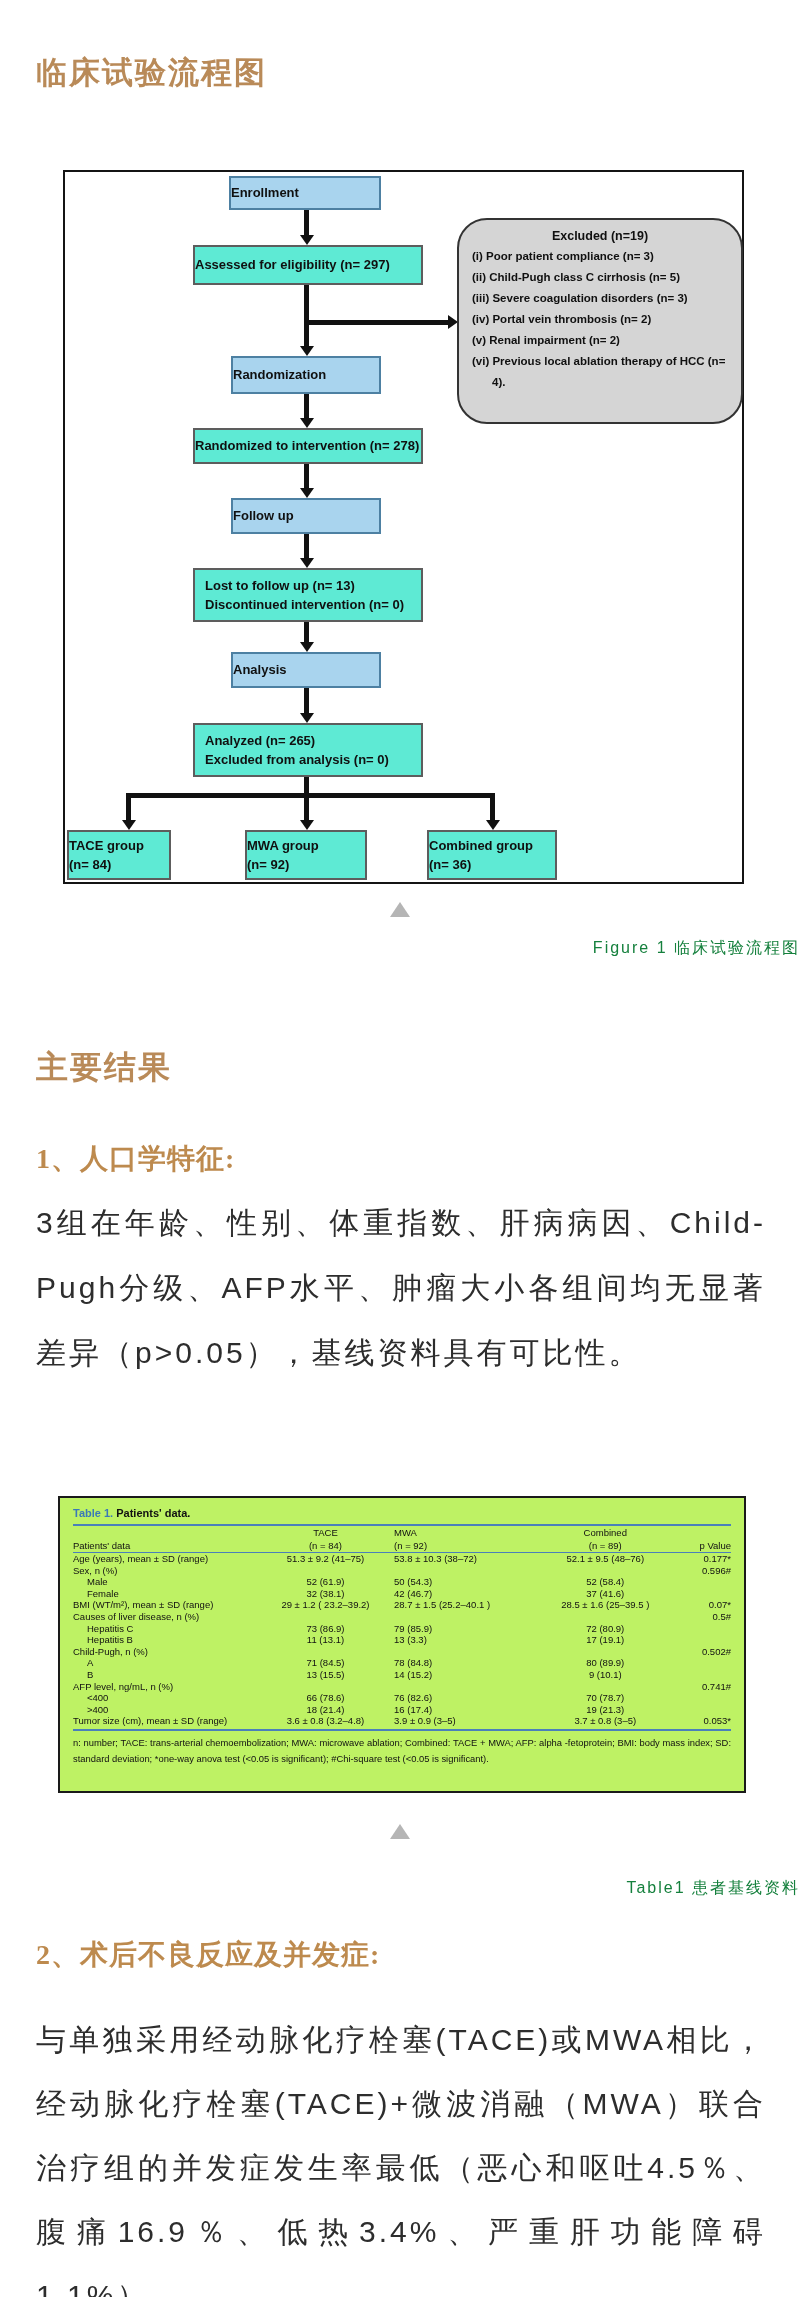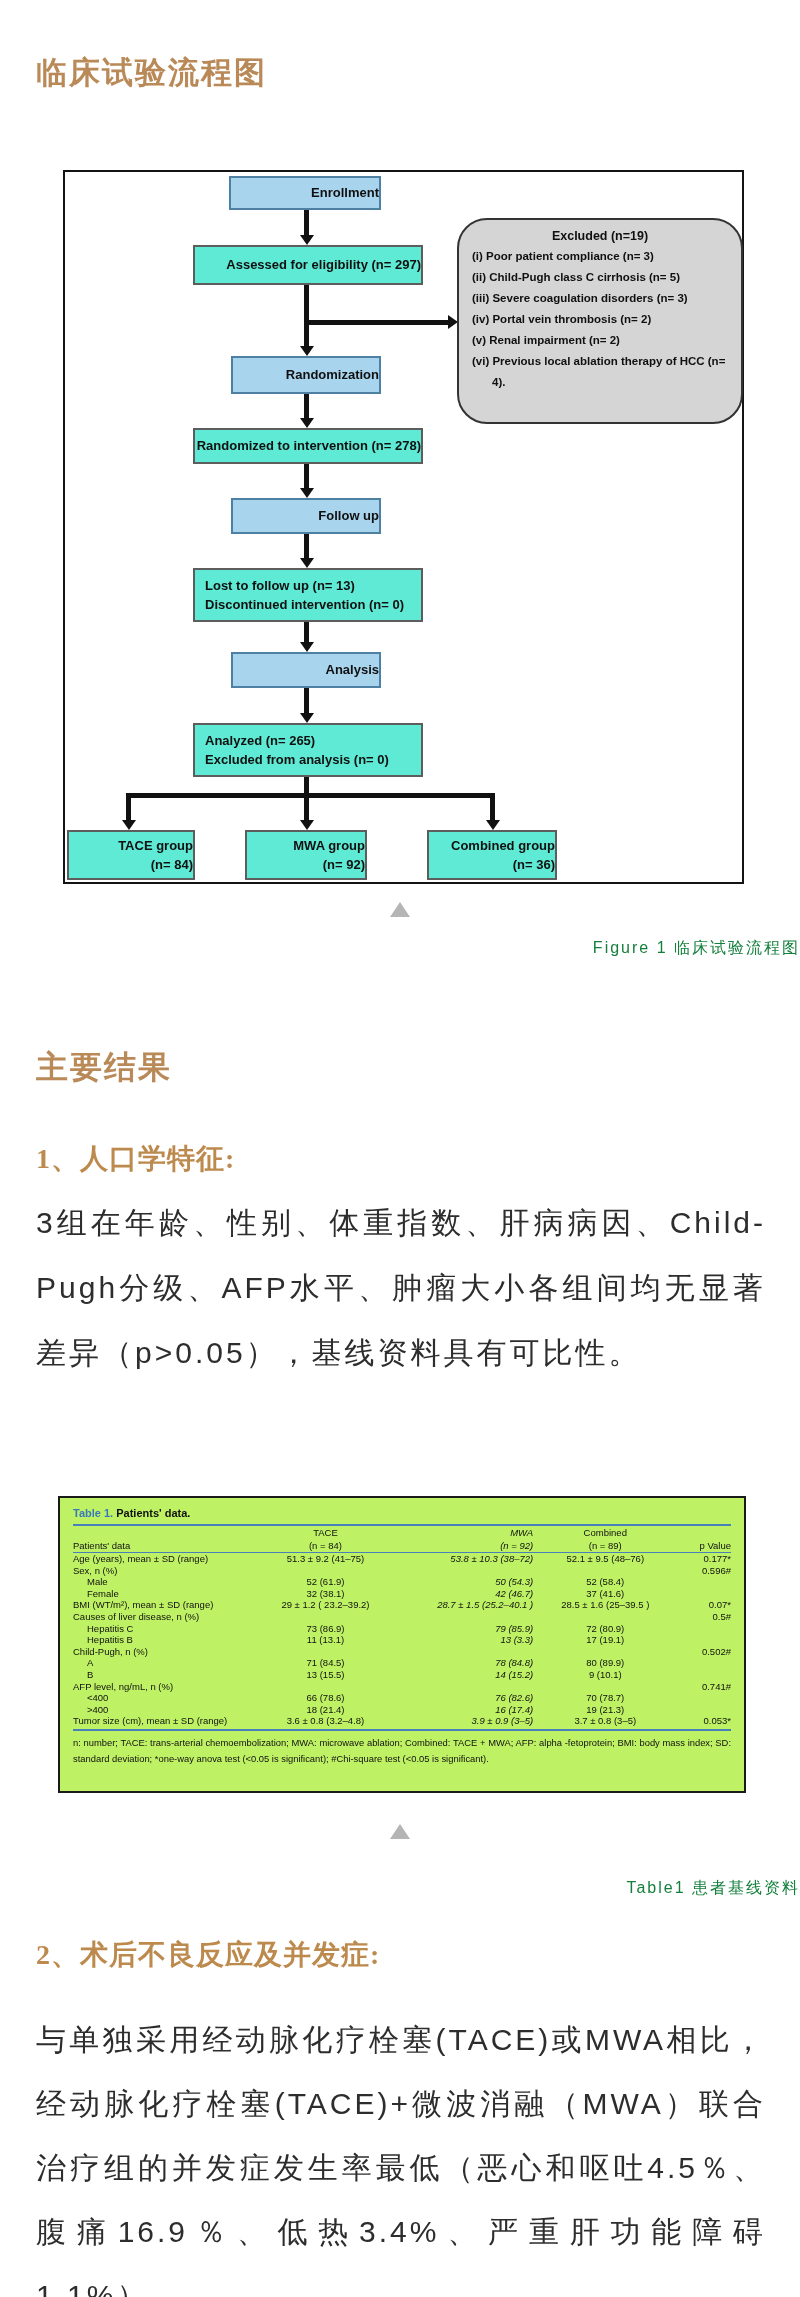--- a/index.html
+++ b/index.html
@@ -28,35 +28,35 @@
   .tri-icon i { width: 0; height: 0; border-left: 10px solid transparent;
                 border-right: 10px solid transparent; border-bottom: 15px solid #b5b5b5; }
   #fig-tri { top: 902px; }  #tbl-tri { top: 1824px; }
   .caption { position: absolute; left: 0; width: 100%; text-align: right;
              color: #15803d; font-size: 16px; letter-spacing: 2px; }
   #fig-caption { top: 938px; }  #tbl-caption { top: 1878px; }
 
   
   #flow { position: absolute; left: 63px; top: 170px; width: 681px; height: 714px;
           border: 2px solid #141414; background: #fff; }
-  .node { position: absolute; display: flex; flex-direction: column; align-items: flex-end;
+  .node { position: absolute; display: flex; flex-direction: column; align-items: flex-start;
           justify-content: center; text-align: center; font-weight: bold; font-size: 13px;
           color: #101010; line-height: 1.5; }
   .blue { background: #a9d4ee; border: 2px solid #4d80a2; }
   .grey { background: #5eead4; border: 2px solid #5d5d5d; }
   .grey.la { align-items: flex-start; text-align: left; padding-left: 10px; justify-content: center; }
   #n-enroll   { left: 164px; top: 4px;   width: 152px; height: 34px; }
   #n-assessed { left: 128px; top: 73px;  width: 230px; height: 40px; }
   #n-random   { left: 166px; top: 184px; width: 150px; height: 38px; }
   #n-randomized{ left: 128px; top: 256px; width: 230px; height: 36px; }
   #n-follow   { left: 166px; top: 326px; width: 150px; height: 36px; }
   #n-lost     { left: 128px; top: 396px; width: 230px; height: 54px; }
   #n-analysis { left: 166px; top: 480px; width: 150px; height: 36px; }
   #n-analyzed { left: 128px; top: 551px; width: 230px; height: 54px; }
-  #n-g1 { left: 2px;   top: 658px; width: 128px; height: 50px; }
+  #n-g1 { left: 2px;   top: 658px; width: 104px; height: 50px; }
   #n-g2 { left: 180px; top: 658px; width: 122px; height: 50px; }
   #n-g3 { left: 362px; top: 658px; width: 130px; height: 50px; }
   #n-excluded { position: absolute; left: 392px; top: 46px; width: 286px; height: 206px;
                 background: #d5d5d5; border: 2px solid #333; border-radius: 30px;
                 padding: 9px 13px; font-weight: bold; font-size: 11.5px; color: #101010; }
   #n-excluded .exc-title { text-align: center; font-size: 12.5px; margin-bottom: 3px; }
   #n-excluded .exc-item  { line-height: 21px; padding-left: 20px; text-indent: -20px; }
 
   .vshaft { position: absolute; width: 5px; background: #111; left: 239px; }
   .vhead  { position: absolute; width: 0; height: 0; left: 235px;
@@ -72,21 +72,21 @@
               border: 2px solid #1a1a1a; background: #bef264; padding: 9px 13px 0 13px;
               color: #111; }
   #tbl-title { font-size: 11px; font-weight: bold; }
   #tbl-title .blue-lbl { color: #3a79b8; }
   .rule-thick { height: 2px; background: #4a80ba; margin-top: 5px; }
   .rule-thin  { height: 1px; background: #4a80ba; }
   .rule-bot   { height: 2px; background: #4a80ba; margin-top: 2px; }
   .trow { display: flex; font-size: 9.5px; line-height: 11.6px; }
   .hrow { display: flex; font-size: 9.5px; line-height: 13px; }
   .c0 { width: 185px; } .c1 { width: 138px; text-align: center; }
-  .c2 { width: 140px; text-align: right; font-style: italic; } .c3 { width: 145px; text-align: center; }
+  .c2 { width: 140px; text-align: left; } .c3 { width: 145px; text-align: center; }
   .c4 { width: 54px; text-align: right; }
   .trow.ind .c0 { padding-left: 14px; }
   #tbl-foot { font-size: 9.4px; line-height: 16.5px; text-align: justify; margin-top: 4px; }
 </style>
 </head>
 <body>
 
 <div id="canvas">
 
   <div id="page-title" class="h-title">临床试验流程图</div>

